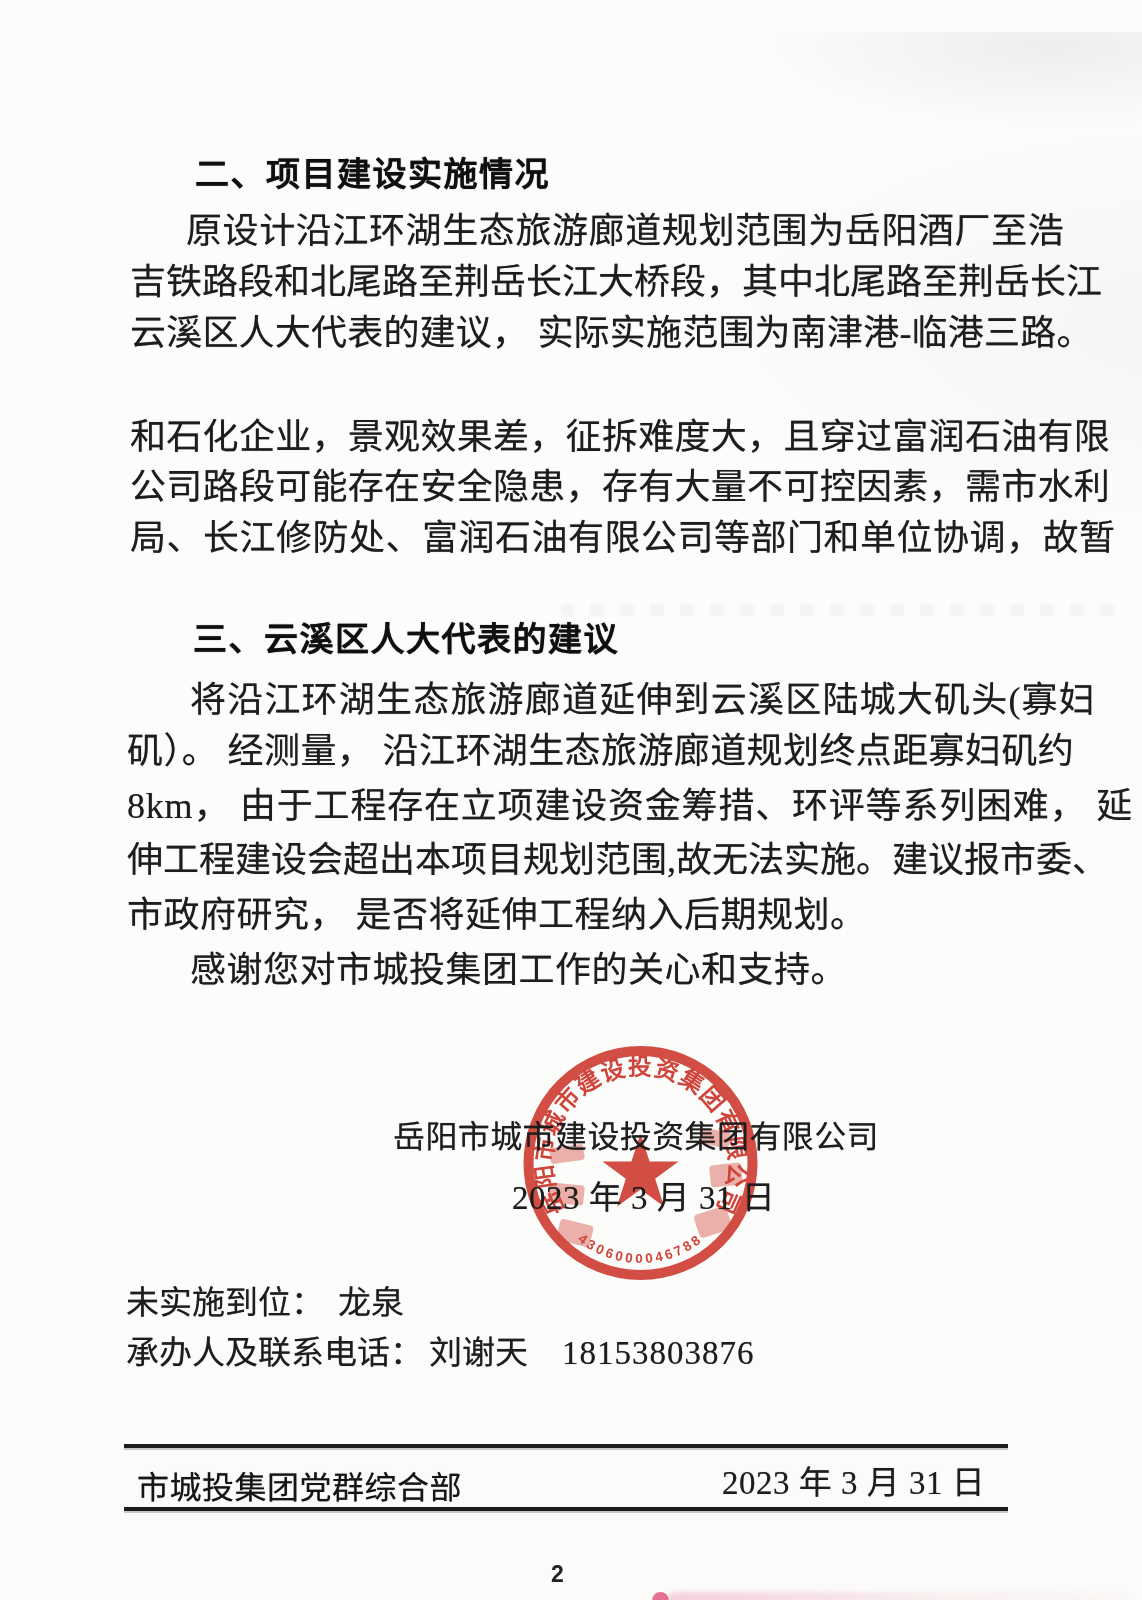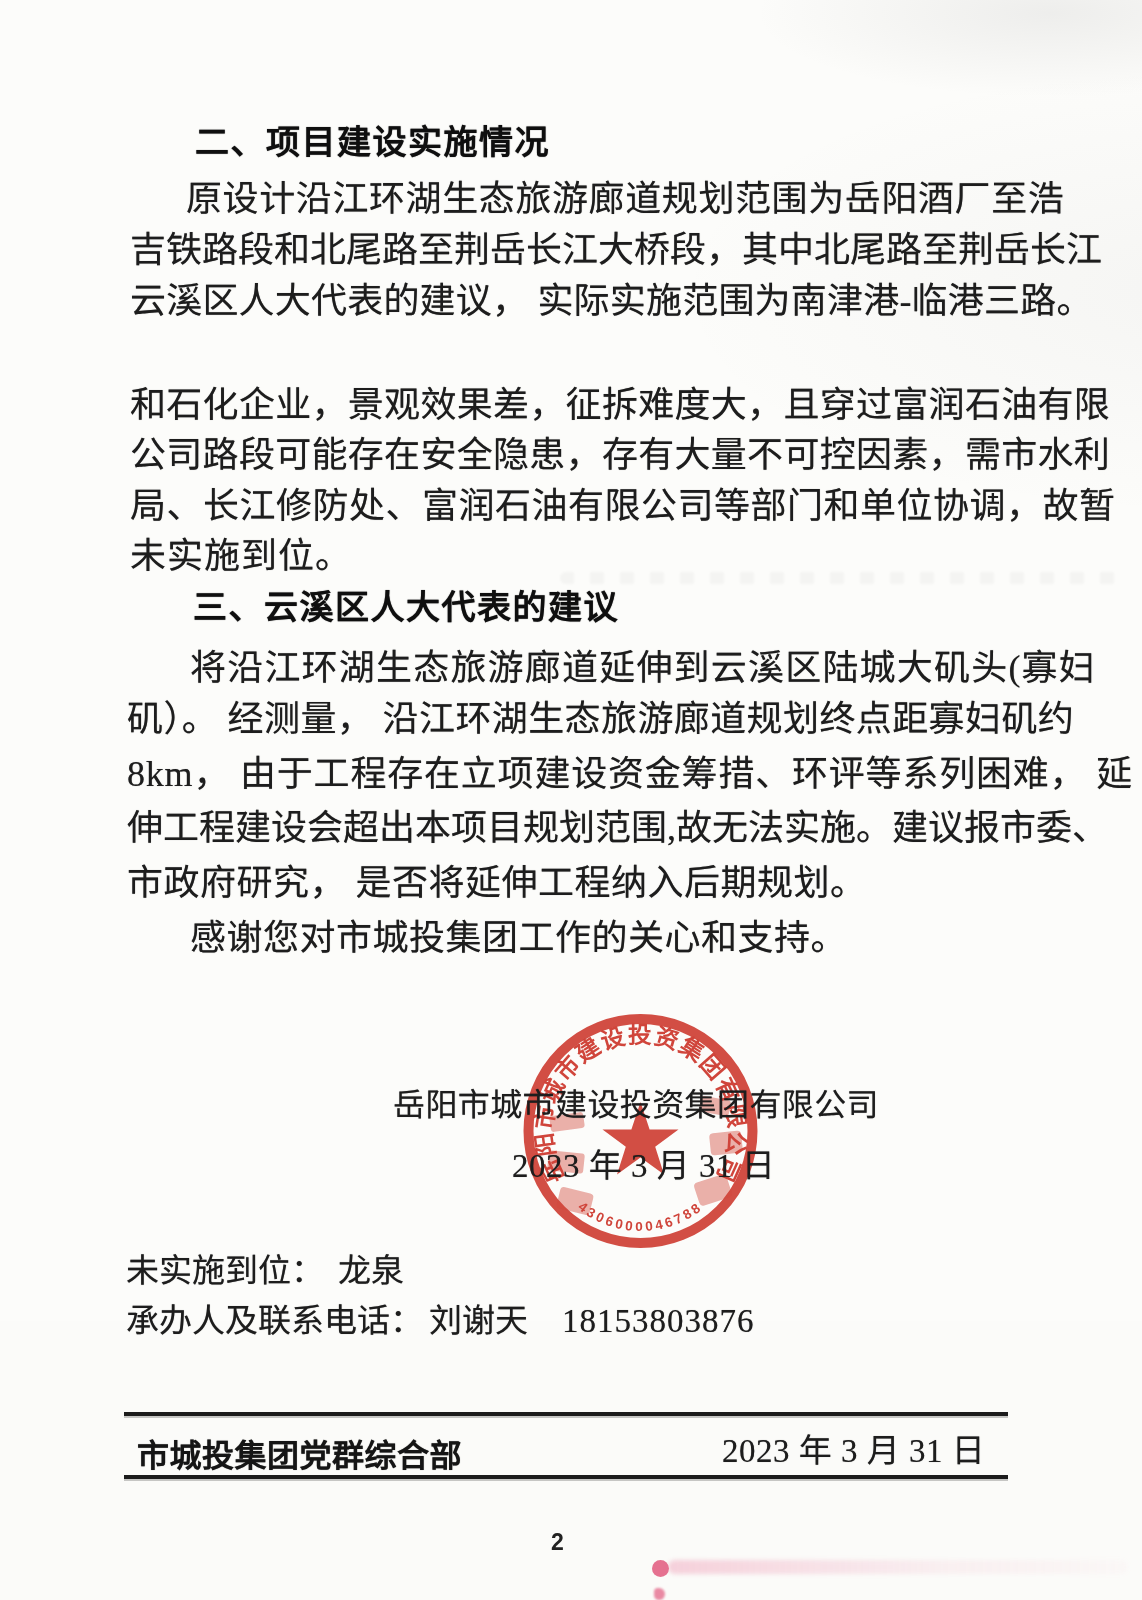--- a/index.html
+++ b/index.html
@@ -4,38 +4,38 @@
 <style>
   html,body{margin:0;padding:0;}
   body{
     width:1142px;height:1600px;position:relative;overflow:hidden;
     background:#fbfbf9;
     font-family:"Liberation Serif", serif;
   }
   .page{position:absolute;inset:0;width:1142px;height:1321px;background:
     radial-gradient(ellipse 420px 120px at 92% 1%, rgba(150,150,150,.14), rgba(0,0,0,0) 70%),
     radial-gradient(ellipse 700px 300px at 105% 22%, rgba(120,120,120,.05), rgba(0,0,0,0) 75%),
-    linear-gradient(#fcfcfa,#fcfcfa);
+    linear-gradient(#fcfcfa,#fcfcfa); margin-top: 32px;
   }
   .line{
     position:absolute;white-space:pre;color:#1d1d1d;
     font-size:36px;line-height:1.15;
     text-shadow:0 0 .7px rgba(20,20,20,.6);
   }
   .heading{
     position:absolute;white-space:pre;color:#0f0f0f;
     font-family:"Liberation Sans", sans-serif;font-weight:700;
     font-size:34px;line-height:1.1;letter-spacing:1.5px;
     text-shadow:0 0 1px rgba(0,0,0,.65);
   }
   .small{font-size:33px;}
   .sig{font-size:32px;letter-spacing:.4px;}
   .footer-rule{position:absolute;left:124px;width:884px;height:4px;background:#1c1c1c;box-shadow:0 2px 0 rgba(40,40,40,.25);}
   .footer-dept{
-    position:absolute;font-family:"Liberation Sans", sans-serif;font-weight:700;
+    position:absolute;font-family:"Liberation Sans", sans-serif;font-weight:400;
     font-size:32px;color:#151515;white-space:pre;letter-spacing:.5px;
     text-shadow:0 0 .8px rgba(0,0,0,.6);
   }
   .pagenum{
     position:absolute;font-family:"Liberation Sans", sans-serif;font-weight:700;
     font-size:23px;color:#222;
   }
   .seal{position:absolute;left:518px;top:1002px;mix-blend-mode:multiply;opacity:.92;}
   .smudge-streak{
     position:absolute;left:560px;top:572px;width:570px;height:12px;
@@ -60,21 +60,20 @@
   <div class="pink-dot" style="left:654px;top:1588px;width:11px;height:12px;opacity:.65;filter:blur(.8px);border-radius:40% 60% 55% 45%;"></div>
   <div class="pink-smear"></div>
 
   <div class="heading z-text" style="left:195px;top:124px;">二、项目建设实施情况</div>
   <div class="line z-text" style="left:186px;top:179px;letter-spacing:.6px;">原设计沿江环湖生态旅游廊道规划范围为岳阳酒厂至浩</div>
   <div class="line z-text" style="left:130px;top:230px;">吉铁路段和北尾路至荆岳长江大桥段，其中北尾路至荆岳长江</div>
   <div class="line z-text" style="left:130px;top:281px;letter-spacing:.2px;">云溪区人大代表的建议， 实际实施范围为南津港-临港三路。</div>
   <div class="line z-text" style="left:130px;top:385px;letter-spacing:.3px;text-align:right;">和石化企业，景观效果差，征拆难度大，且穿过富润石油有限</div>
   <div class="line z-text" style="left:130px;top:435px;letter-spacing:.3px;">公司路段可能存在安全隐患，存有大量不可控因素，需市水利</div>
   <div class="line z-text" style="left:130px;top:486px;letter-spacing:.5px;">局、长江修防处、富润石油有限公司等部门和单位协调，故暂</div>
-  <div class="line z-text" style="left:130px;top:536px;letter-spacing:1px;">未实施到位。</div>
 
   <div class="heading z-text" style="left:193px;top:589px;">三、云溪区人大代表的建议</div>
   <div class="line z-text" style="left:190px;top:648px;letter-spacing:1.2px;">将沿江环湖生态旅游廊道延伸到云溪区陆城大矶头(寡妇</div>
   <div class="line z-text" style="left:127px;top:699px;letter-spacing:.4px;">矶）。 经测量， 沿江环湖生态旅游廊道规划终点距寡妇矶约</div>
   <div class="line z-text" style="left:127px;top:754px;letter-spacing:.8px;text-align:center;">8km， 由于工程存在立项建设资金筹措、环评等系列困难， 延</div>
   <div class="line z-text" style="left:127px;top:808px;">伸工程建设会超出本项目规划范围,故无法实施。建议报市委、</div>
   <div class="line z-text" style="left:190px;top:918px;letter-spacing:.5px;">感谢您对市城投集团工作的关心和支持。</div>
   <div class="line z-text" style="left:127px;top:863px;letter-spacing:.5px;">市政府研究， 是否将延伸工程纳入后期规划。</div>
 
   <div class="line sig z-text" style="left:393px;top:1087px;">岳阳市城市建设投资集团有限公司</div>

